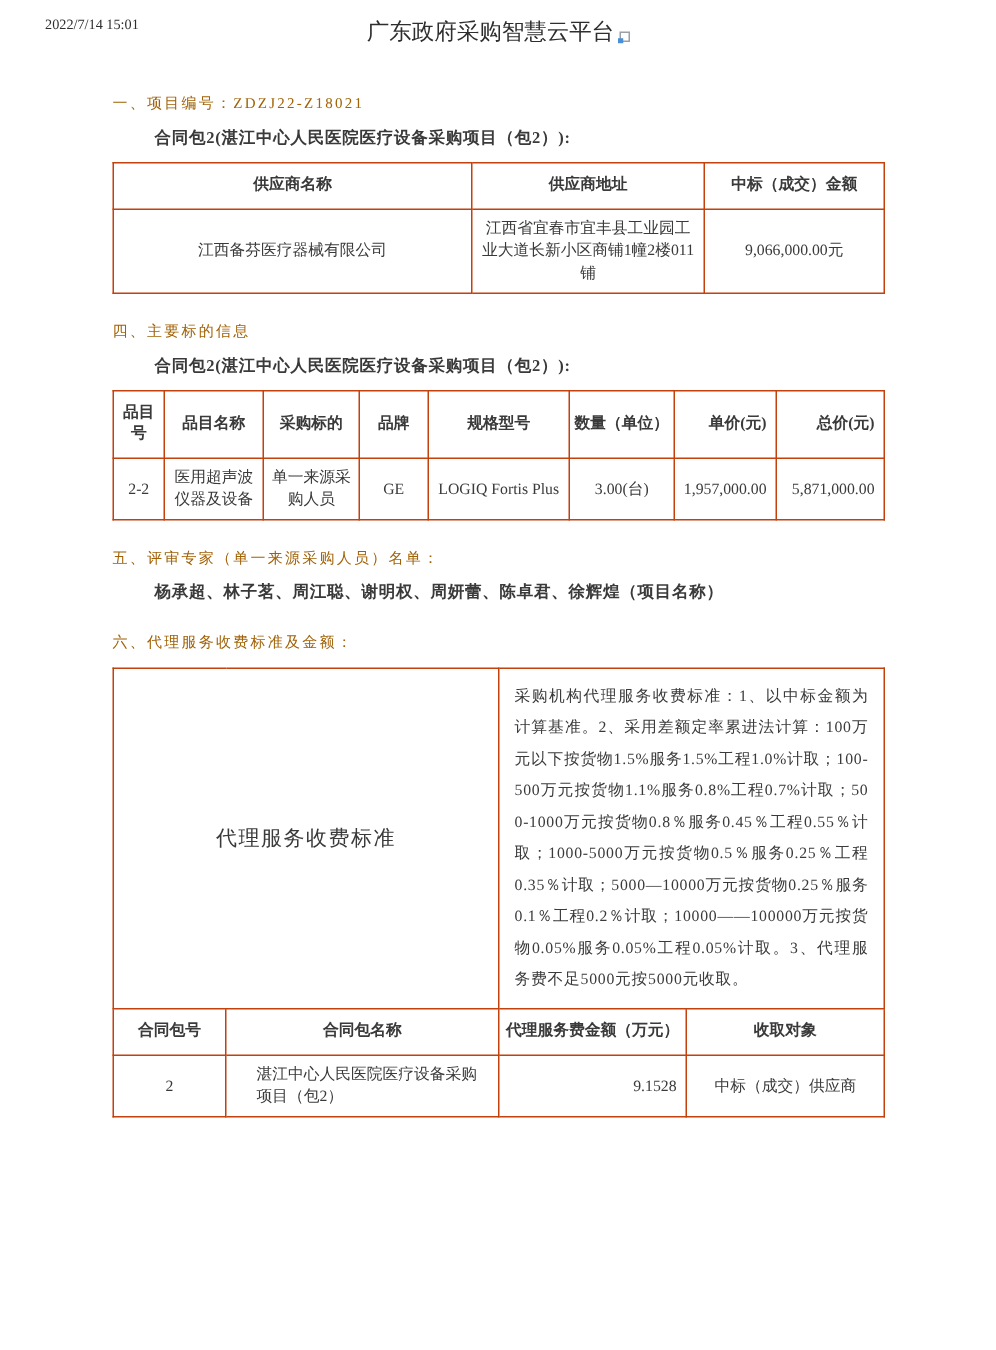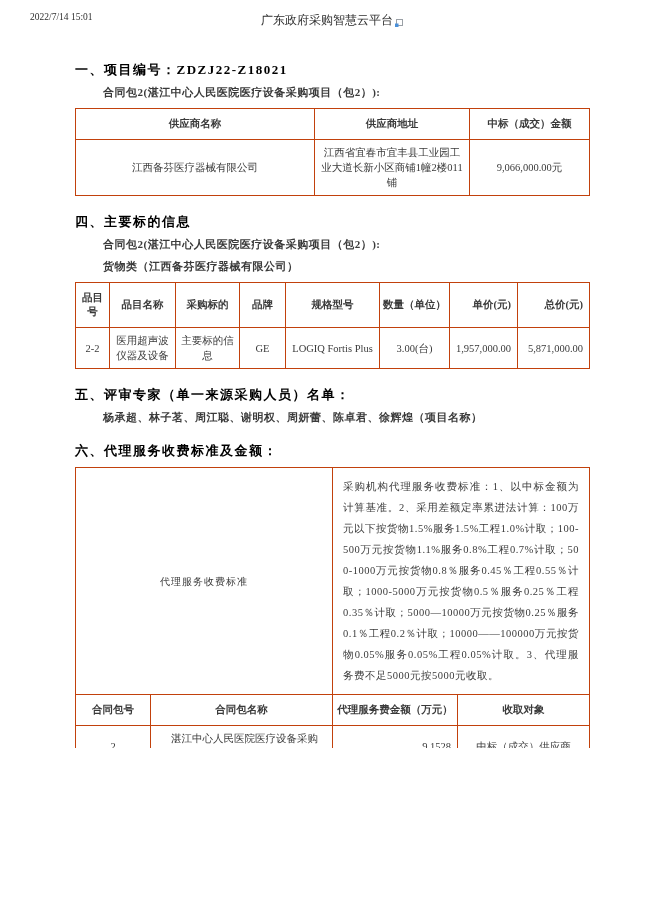--- a/index.html
+++ b/index.html
@@ -7,44 +7,44 @@
     width:664px;height:900px;
     font-family:"Liberation Serif","DejaVu Serif",serif;
     color:#3a3a3a;
     -webkit-font-smoothing:antialiased;
   }
   .page{position:relative;width:664px;height:748px;overflow:hidden;background:#fff;}
 
   
   .topbar{position:relative;height:30px;}
   .topbar .date{position:absolute;left:30px;top:12px;font-size:9.5px;color:#2e2e2e;}
-  .topbar .title{position:absolute;left:0;right:0;top:12px;text-align:center;font-size:12px;color:#2e2e2e;}
+  .topbar .title{position:absolute;left:0;right:0;top:12px;text-align:center;font-size:15px;color:#2e2e2e;}
   .plugin-ico{display:inline-block;vertical-align:-3px;margin-left:2px;}
 
   .content{padding:0 70px 0 75px;}
 
   h2{
-    font-size:13px;line-height:16px;font-weight:bold;color:#000000;
+    font-size:10px;line-height:16px;font-weight:normal;color:#a16207;
     letter-spacing:1.5px;margin:18px 0 0 0;
   }
   h2.first{margin-top:32px;}
   .para{
     margin:7px 0 0 28px;font-size:11px;line-height:15px;font-weight:600;color:#3a3a3a;
     letter-spacing:0.5px;
   }
 
   table{border-collapse:collapse;margin-top:8px;table-layout:fixed;width:514px;}
   th,td{border:1px solid #c2410c;font-size:10.5px;color:#3a3a3a;word-break:break-all;}
   th{font-weight:bold;text-align:center;padding:8px 3px;line-height:14px;}
   td{padding:5px 4px;line-height:15px;text-align:center;vertical-align:middle;}
   td.num,th.num{text-align:right;padding-right:6px;}
   td.left{text-align:left;padding-left:20px;}
 
   
-  .fee-label{text-align:center;font-size:10px;letter-spacing:1px;}
+  .fee-label{text-align:center;font-size:14px;letter-spacing:1px;}
   .fee-text{
     text-align:justify;padding:8px 10px;line-height:21px;font-size:10.5px;
     letter-spacing:0.5px;
     margin-top:12px;
   }
 </style>
 </head>
 <body>
 
 <div class="page">
@@ -79,21 +79,20 @@
       <tr>
         <td>江西备芬医疗器械有限公司</td>
         <td>江西省宜春市宜丰县工业园工业大道长新小区商铺1幢2楼011铺</td>
         <td>9,066,000.00元</td>
       </tr>
     </tbody>
       </table>
 
     <h2>四、主要标的信息</h2>
     <div class="para">合同包2(湛江中心人民医院医疗设备采购项目（包2）):</div>
-    <div class="para">货物类（江西备芬医疗器械有限公司）</div>
 
     <table>
       <colgroup>
         <col style="width:34px">
           <col style="width:66px">
           <col style="width:64px">
           <col style="width:46px">
         <col style="width:94px">
           <col style="width:70px">
           <col style="width:68px">
@@ -106,21 +105,21 @@
         <th>采购标的</th>
         <th>品牌</th>
         <th>规格型号</th>
         <th>数量（单位）</th>
         <th class="num">单价(元)</th>
         <th class="num">总价(元)</th>
       </tr>
       <tr>
         <td>2-2</td>
         <td>医用超声波仪器及设备</td>
-        <td>主要标的信息</td>
+        <td>单一来源采购人员</td>
         <td>GE</td>
         <td>LOGIQ Fortis Plus</td>
         <td>3.00(台)</td>
         <td class="num">1,957,000.00</td>
         <td class="num">5,871,000.00</td>
       </tr>
     </tbody>
       </table>
 
     <h2>五、评审专家（单一来源采购人员）名单：</h2>

